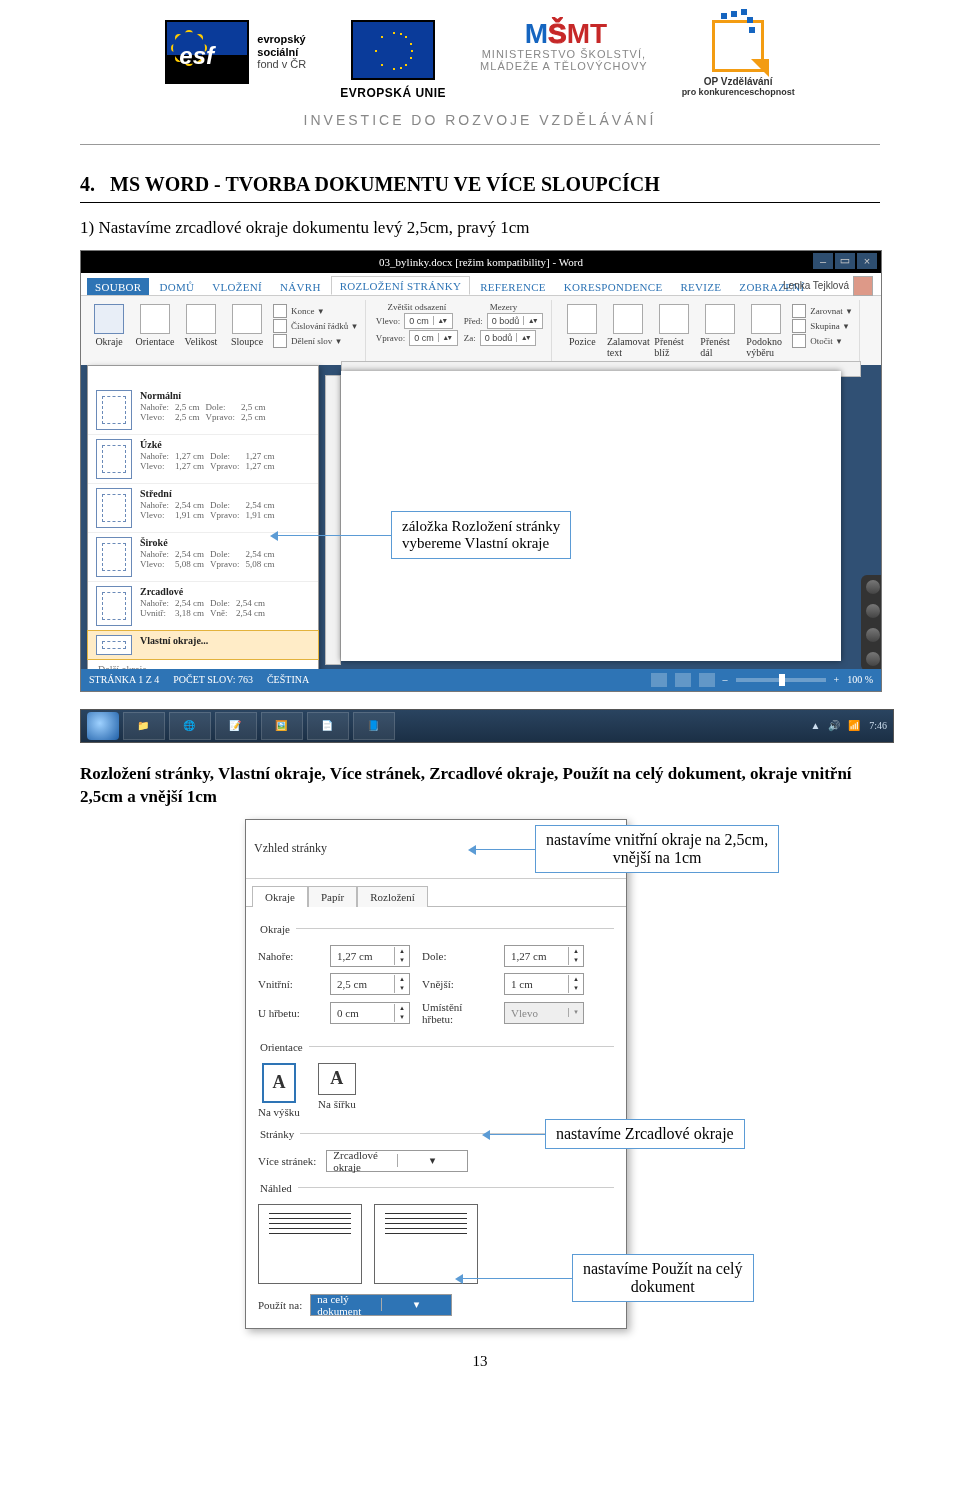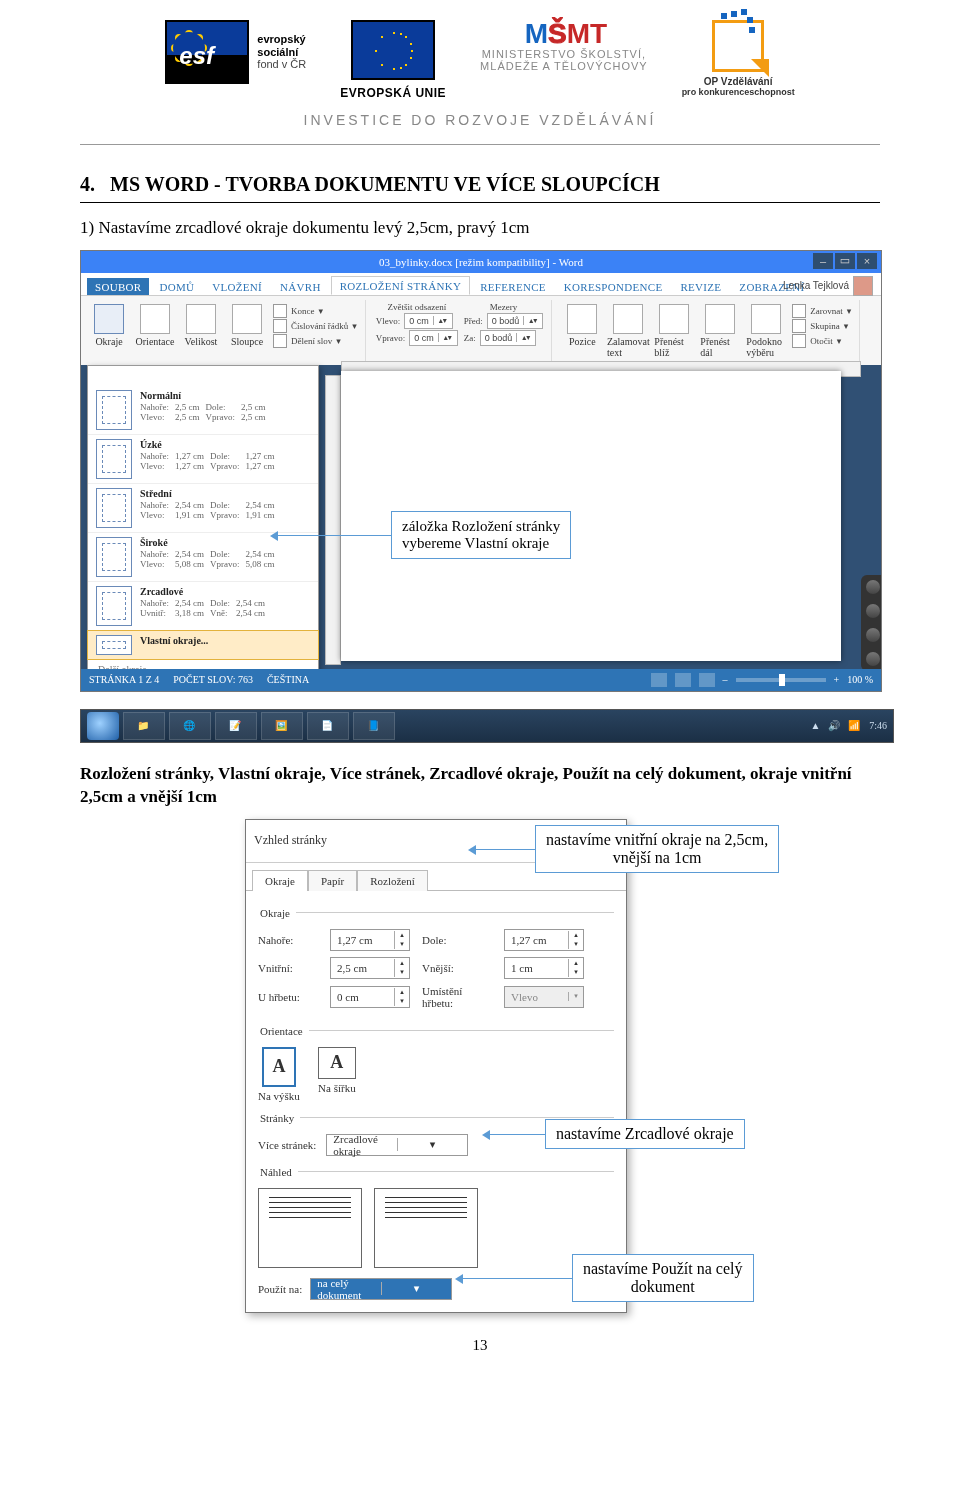--- a/index.html
+++ b/index.html
@@ -109,21 +109,21 @@
     width: 800px; height: 440px;
     background:#305074;
     border: 1px solid #777;
     position: relative;
     margin-bottom:18px;
     font-family: "Segoe UI", Tahoma, Arial, sans-serif;
     color:#333;
     overflow:hidden;
   }
   .shot1 .titlebar{
-    height:22px; background:#3b82f6; color:#fff;
+    height:22px; background:#000000; color:#fff;
     display:flex; align-items:center; justify-content:center;
     font:11px "Segoe UI";
     text-align:right;
   }
   .shot1 .titlebar .winbtns{
     position:absolute; right:4px; top:2px; display:flex; gap:2px;
   }
   .shot1 .titlebar .winbtns span{
     width:20px; height:16px; background:#2e4e70; display:inline-flex;
     align-items:center; justify-content:center; color:#ccc; font:11px Arial;
@@ -228,21 +228,21 @@
 
   
   .shot2wrap{ position:relative; width:470px; margin:10px auto 0; }
   .dialog{
     width:380px; background:#f1f1f1; border:1px solid #777;
     box-shadow:3px 3px 8px rgba(0,0,0,.3);
     font:11px "Segoe UI", Tahoma; color:#333;
     margin-left:0;
   }
   .dialog .titlebar2{ height:26px; background:#fff; border-bottom:1px solid #ccc;
-    display:flex;align-items:center;padding:8px 8px; font:12px "Segoe UI";}
+    display:flex;align-items:center;padding:16px 8px; font:12px "Segoe UI";}
   .dialog .titlebar2 .x{ margin-left:auto; width:24px;height:18px;border:1px solid #bbb;background:#f7f7f7;text-align:center;line-height:16px;}
   .dialog .tabs2{ display:flex; gap:0; background:#fff; border-bottom:1px solid #bbb; padding:6px 6px 0;}
   .dialog .tabs2 .t{ padding:4px 12px; border:1px solid #bbb; border-bottom:none; background:#f7f7f7; font:11px "Segoe UI"; position:relative; top:1px;}
   .dialog .tabs2 .t.active{ background:#fff; }
   .dialog .body2{ background:#fff; padding:10px 12px 12px; }
   .dialog fieldset{ border:none; border-top:1px solid #ccc; margin:6px 0 10px; padding:10px 0 0;}
   .dialog legend{ font:11px "Segoe UI"; color:#333; padding-right:6px;}
   .fieldrow{ display:grid; grid-template-columns:60px 80px 70px 80px; gap:6px 12px; align-items:center; margin-bottom:6px;}
   .fld{ display:flex; border:1px solid #999; background:#fff; height:20px; align-items:center;}
   .fld span{ flex:1; padding:0 6px; font:11px "Segoe UI";}

